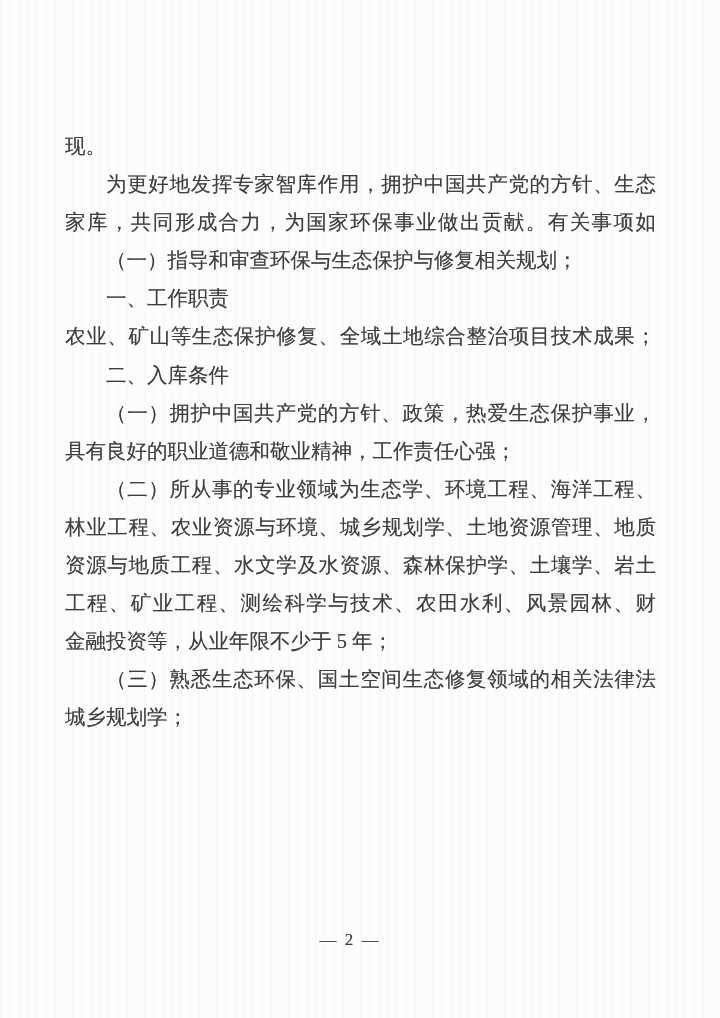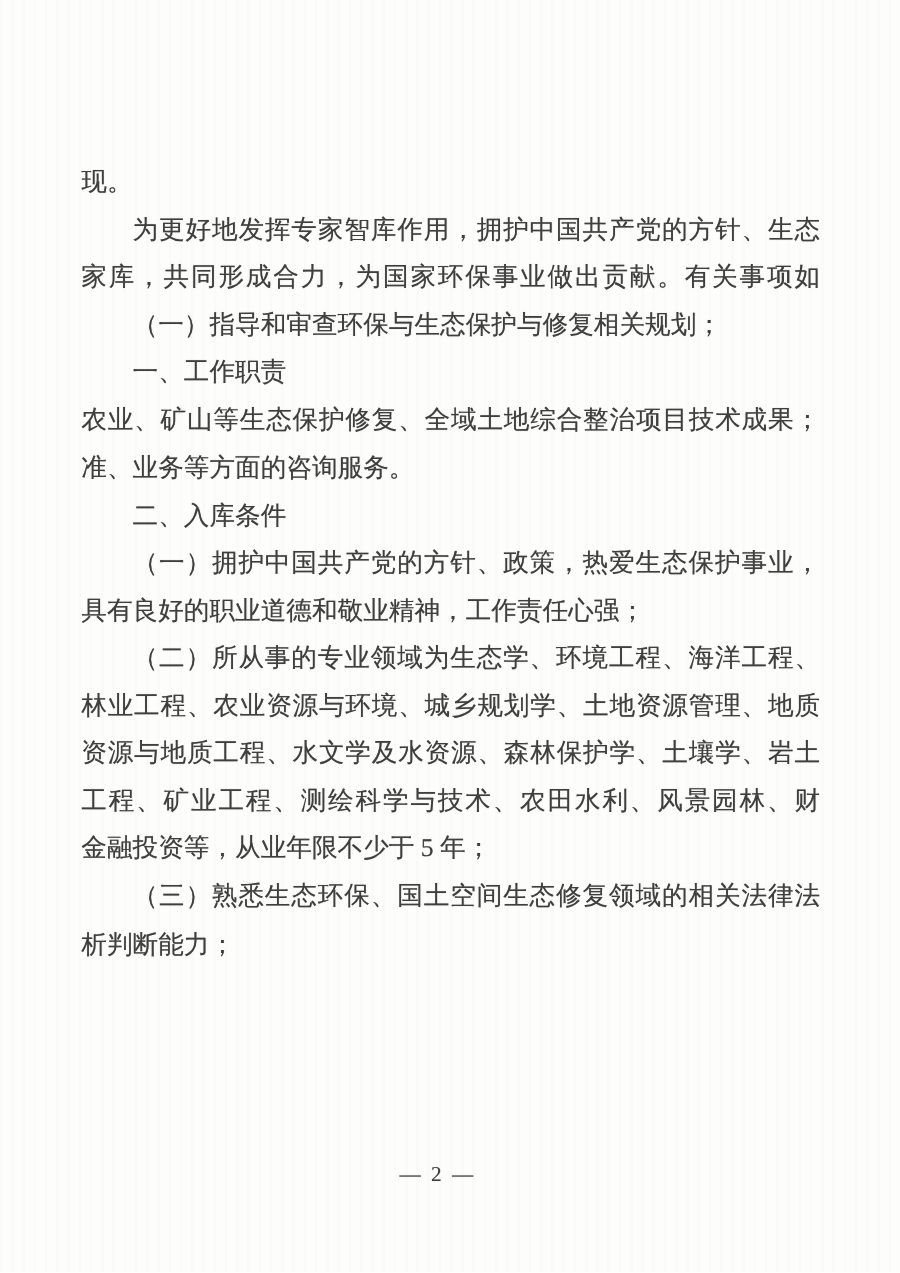--- a/index.html
+++ b/index.html
@@ -67,26 +67,25 @@
 <body>
 
 <div class="page">
   <div class="text-block" id="text-block">
       <div class="line">现。</div>
       <div class="line indent full">为更好地发挥专家智库作用，拥护中国共产党的方针、生态修</div>
       <div class="line full">家库，共同形成合力，为国家环保事业做出贡献。有关事项如下：</div>
       <div class="line indent">（一）指导和审查环保与生态保护与修复相关规划；</div>
       <div class="line indent">一、工作职责</div>
       <div class="line full">农业、矿山等生态保护修复、全域土地综合整治项目技术成果；</div>
-      <div class="line">准、业务等方面的咨询服务。</div>
       <div class="line indent">二、入库条件</div>
       <div class="line indent full">（一）拥护中国共产党的方针、政策，热爱生态保护事业，</div>
       <div class="line">具有良好的职业道德和敬业精神，工作责任心强；</div>
       <div class="line indent full">（二）所从事的专业领域为生态学、环境工程、海洋工程、</div>
       <div class="line full">林业工程、农业资源与环境、城乡规划学、土地资源管理、地质</div>
       <div class="line full">资源与地质工程、水文学及水资源、森林保护学、土壤学、岩土</div>
       <div class="line full">工程、矿业工程、测绘科学与技术、农田水利、风景园林、财政、</div>
       <div class="line">金融投资等，从业年限不少于 5 年；</div>
       <div class="line indent full">（三）熟悉生态环保、国土空间生态修复领域的相关法律法</div>
-      <div class="line">析判断能力；</div>
+      <div class="line">城乡规划学；</div>
     </div>
   <div class="page-number">— 2 —</div>
 </div>
 
 </body></html>

